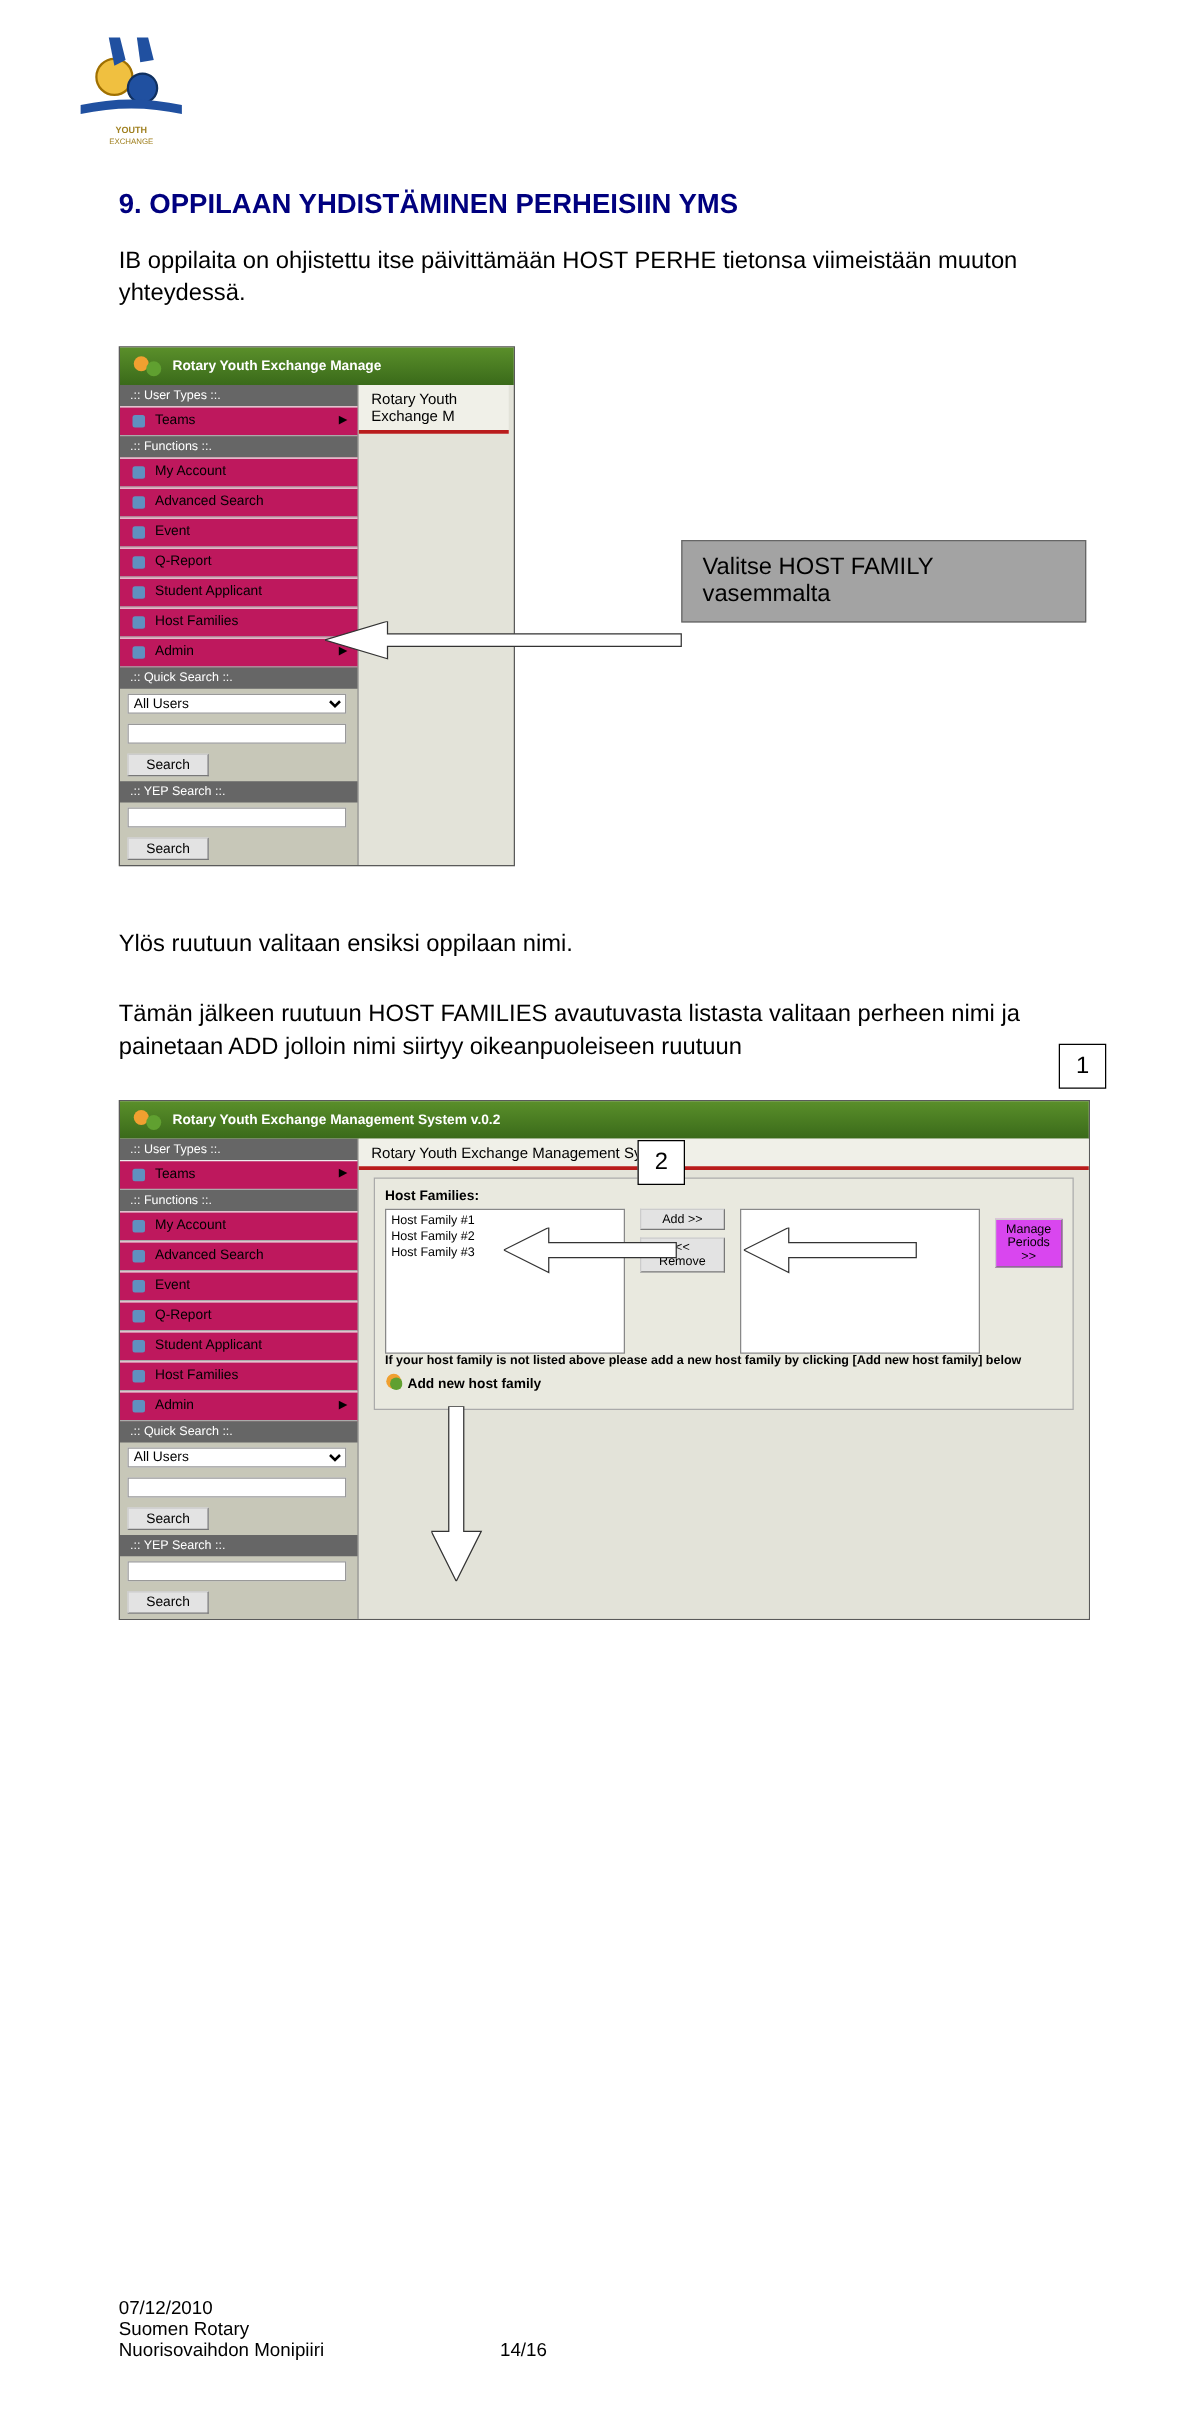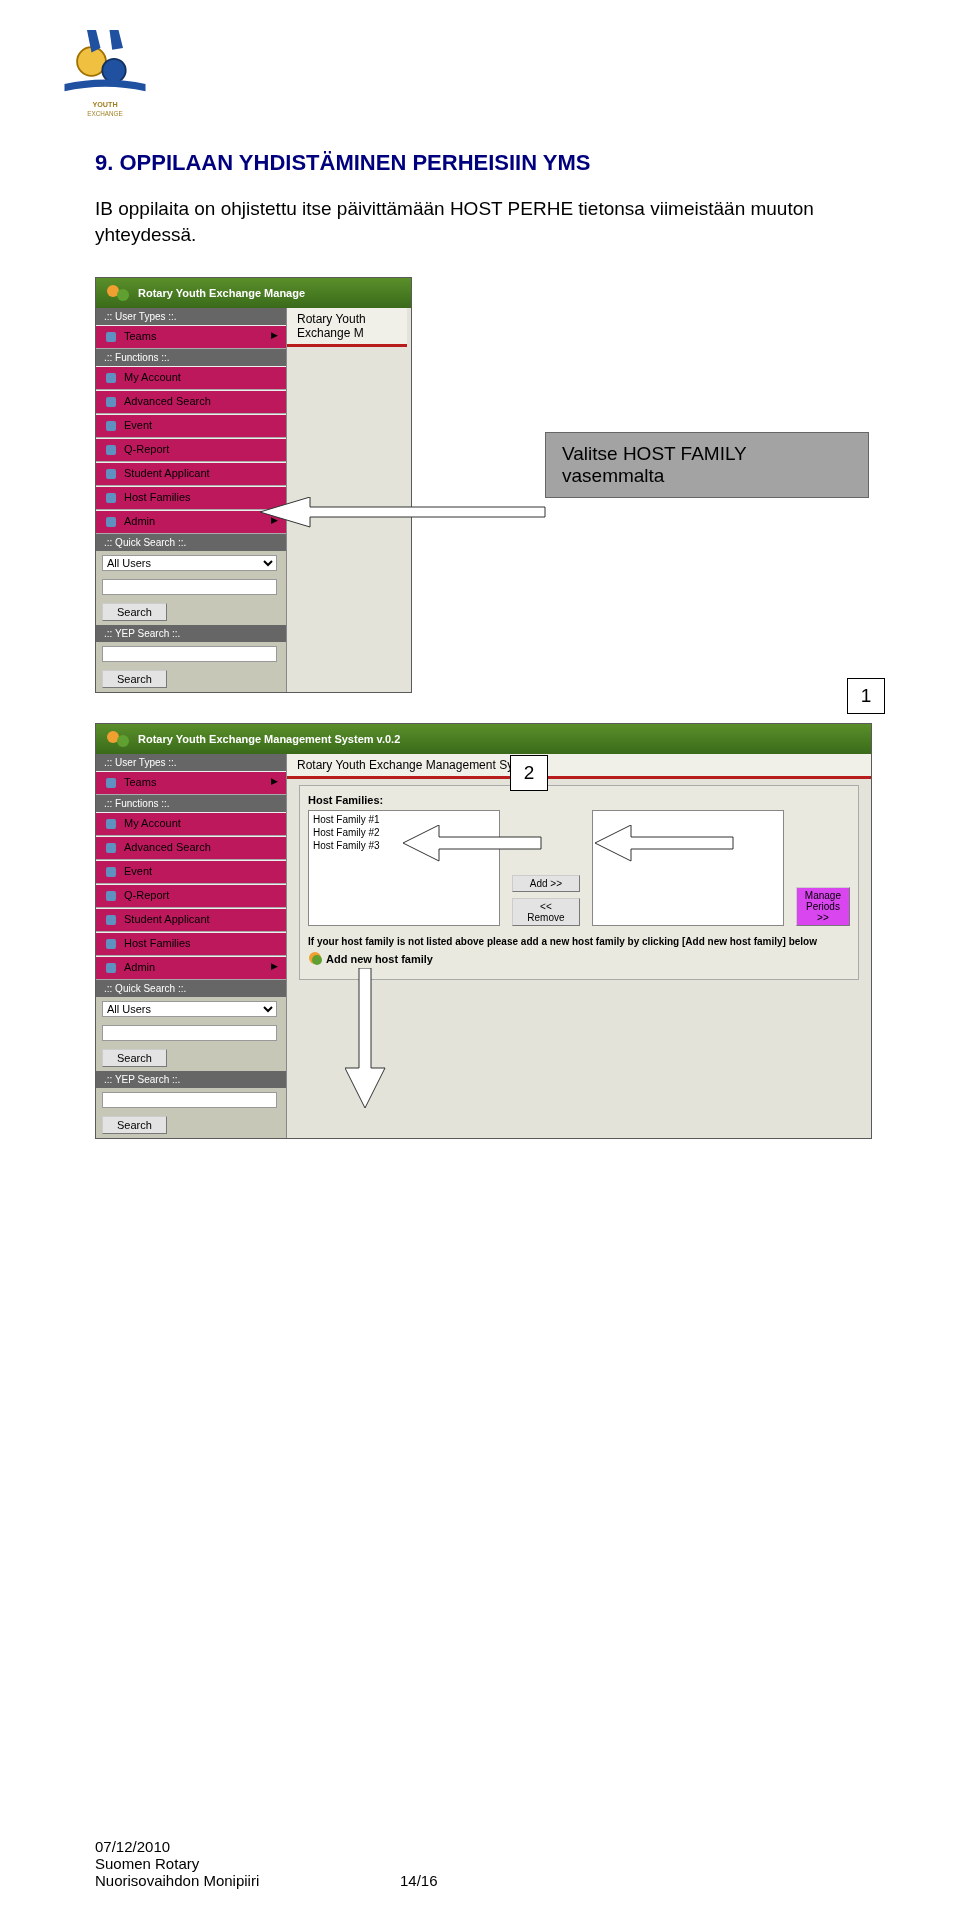--- a/index.html
+++ b/index.html
@@ -33,27 +33,27 @@
 .win2-wrap{position:relative;margin-top:30px}
 .win2{width:775px}
 .win2 .body{display:flex}
 .win2 .main{flex:1;background:#e3e3d9}
 .crumb{background:#f0f0e8;border-bottom:3px solid #b91c1c;padding:4px 10px;font-weight:normal;font-size:12px}
 .content{padding:6px 12px}
 .select-row{display:flex;align-items:center;gap:10px;margin-bottom:8px}
 .select-row select{width:220px;background:#fff;border:1px solid #999;font-size:11px}
 .hf-panel{background:#e9e9df;border:1px solid #aaa;padding:8px}
 .hf-label{font-weight:bold;font-size:11px;margin-bottom:4px}
-.hf-boxes{display:flex;align-items:flex-end;gap:12px}
+.hf-boxes{display:flex;align-items:flex-start;gap:12px}
 .listbox{width:190px;height:110px;background:#fff;border:1px solid #888;font-size:10px;padding:2px;overflow:auto}
 .listbox div{padding:1px 2px}
 .hf-btns{display:flex;flex-direction:column;gap:6px}
 .hf-btns button{font-size:10px;padding:2px 8px;background:#e3e3e3;border:1px outset #ccc;cursor:pointer}
 .hf-right{display:flex;flex-direction:column;align-items:flex-end;flex:1}
-.hint{font-size:10px;font-weight:bold;margin-top:10px}
+.hint{font-size:10px;font-weight:bold;}
 .addnew{font-size:11px;font-weight:bold;padding:4px 0;cursor:pointer;display:flex;align-items:center;gap:4px}
 .manage{margin-top:8px}
 .manage button{font-size:10px;padding:2px 8px;background:#d946ef;border:1px outset #ccc;cursor:pointer}
 .numbox{position:absolute;border:1px solid #000;background:#fff;width:36px;height:34px;font-size:19px;display:flex;align-items:center;justify-content:center}
 
 .footer{position:absolute;bottom:40px;left:95px;font-size:15px}
 .pagenum{position:absolute;bottom:40px;left:400px;font-size:15px}
 </style>
 </head>
 <body>
@@ -136,20 +136,24 @@
 </div>
 
 <div class="callout callout1">Valitse HOST FAMILY vasemmalta</div>
 <div class="arrow-big" style="left:165px;top:220px">
 <svg width="290" height="50">
           <polygon points="0,15 50,0 50,10 285,10 285,20 50,20 50,30" fill="#fff" stroke="#333" stroke-width="1"></polygon>
         </svg>
 </div>
 </div>
 
+<div class="mid-text">
+<p>Ylös ruutuun valitaan ensiksi oppilaan nimi.</p>
+<p>Tämän jälkeen ruutuun HOST FAMILIES avautuvasta listasta valitaan perheen nimi ja painetaan ADD jolloin nimi siirtyy oikeanpuoleiseen ruutuun</p>
+</div>
 
 <div class="win2-wrap">
 <div class="numbox" style="right:-10px;top:-45px">1</div>
 <div class="numbox" style="left:415px;top:32px">2</div>
 
 <div class="win win2">
  <div class="titlebar">
   <span class="ticon">
    <svg viewBox="0 0 24 20">
               <circle cx="7" cy="8" r="6" fill="#f0a030"></circle>

